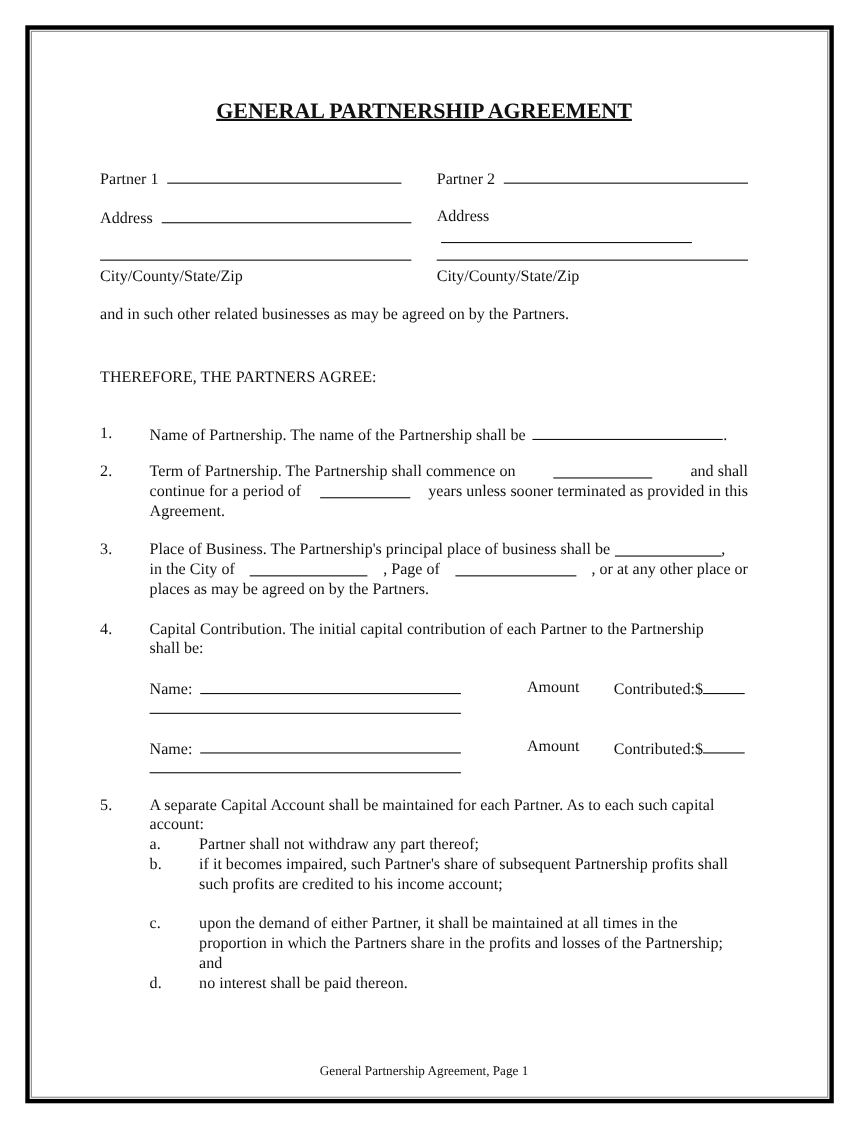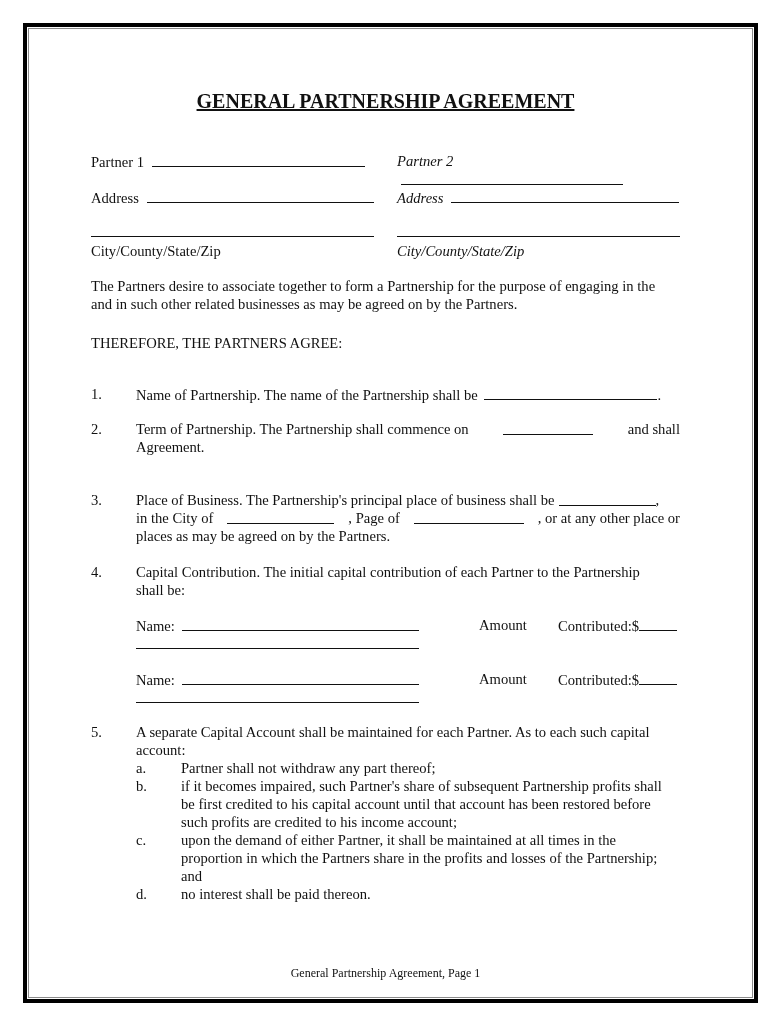--- a/index.html
+++ b/index.html
@@ -7,21 +7,21 @@
          font-family: "Liberation Serif", "DejaVu Serif", serif; color: #111; }
   .frame-outer { position: absolute; left: 23px; top: 23px; width: 735px; height: 980px;
                  border: 4px solid #000; box-sizing: border-box; }
   .frame-inner { position: absolute; left: 28px; top: 28px; width: 725px; height: 970px;
                  border: 1px solid #8a8a8a; box-sizing: border-box; }
   .page { position: absolute; left: 91px; top: 0; width: 589px; font-size: 14.6px; line-height: 18px; }
   .title { position: absolute; left: 0; top: 92px; width: 589px; text-align: center;
            font-weight: bold; font-size: 20px; text-decoration: underline; letter-spacing: 0; }
   .row { position: absolute; left: 0; width: 589px; }
   .col { position: absolute; width: 283px; }
-  .col.left { left: 0; } .col.right { left: 306px; font-style: italic; }
+  .col.left { left: 0; } .col.right { left: 306px; }
   .fill { display: inline-block; border-bottom: 1px solid #111; height: 14px; vertical-align: baseline; }
   .line { border-bottom: 1px solid #111; height: 0; }
   p { margin: 0; }
   .just { text-align: justify; text-align-last: left; }
   .num { position: absolute; left: 0; }
   .itemtext { position: absolute; left: 45px; width: 544px; }
   .sub-lbl { position: absolute; left: 45px; }
   .sub-txt { position: absolute; left: 90px; width: 499px; }
   .footer { position: absolute; left: 0; top: 964px; width: 589px; text-align: center; font-size: 12px; }
 </style>
@@ -64,41 +64,45 @@
     <div class="col right">
         <div class="fill" style="width:283px;display:block;"></div>
       </div>
   </div>
   <div class="row" style="top:242px;">
     <div class="col left"><span>City/County/State/Zip</span></div>
     <div class="col right"><span>City/County/State/Zip</span></div>
   </div>
 
   <div class="row" style="top:277px;">
-    <p class="just">The Partners desire to associate together to form a Partnership for the purpose of engaging in the</p>
     <p>and in such other related businesses as may be agreed on by the Partners.</p>
   </div>
 
   <div class="row" style="top:334px;">THEREFORE, THE PARTNERS AGREE:</div>
 
   <div class="row" style="top:385px;">
     <span class="num">1.</span>
     <div class="itemtext" style="white-space:nowrap;">
       <span>Name of Partnership.  The name of the Partnership shall be</span>
       <span class="fill" style="width:173px;margin-left:3px;"></span><span>.</span>
     </div>
   </div>
 
   <div class="row" style="top:420px;">
     <span class="num">2.</span>
     <div class="itemtext">
       <p style="display:flex;justify-content:space-between;white-space:nowrap;text-align:center;">
         <span>Term of Partnership.  The Partnership shall commence on</span>
         <span class="fill" style="width:90px;"></span>
         <span>and shall</span>
+      </p>
+      <p style="display:flex;justify-content:space-between;white-space:nowrap;">
+        <span>continue for a period of</span>
+        <span class="fill" style="width:82px;"></span>
+        <span>years unless sooner terminated as provided in this</span>
       </p>
       <p>Agreement.</p>
     </div>
   </div>
 
   <div class="row" style="top:491px;">
     <span class="num">3.</span>
     <div class="itemtext">
       <p style="display:flex;white-space:nowrap;">
         <span>Place of Business.  The Partnership's principal place of business shall be</span>
@@ -160,21 +164,20 @@
     <span class="sub-lbl">a.</span>
     <div class="sub-txt">
         <p>Partner shall not withdraw any part thereof;</p>
       </div>
   </div>
 
   <div class="row" style="top:777px;">
     <span class="sub-lbl">b.</span>
     <div class="sub-txt">
       <p class="just">if it becomes impaired, such Partner's share of subsequent Partnership profits shall</p>
-      <p class="just">be first credited to his capital account until that account has been restored before</p>
       <p>such profits are credited to his income account;</p>
     </div>
   </div>
 
   <div class="row" style="top:831px;">
     <span class="sub-lbl">c.</span>
     <div class="sub-txt">
       <p class="just">upon the demand of either Partner, it shall be maintained at all times in the</p>
       <p class="just">proportion in which the Partners share in the profits and losses of the Partnership;</p>
       <p>and</p>

